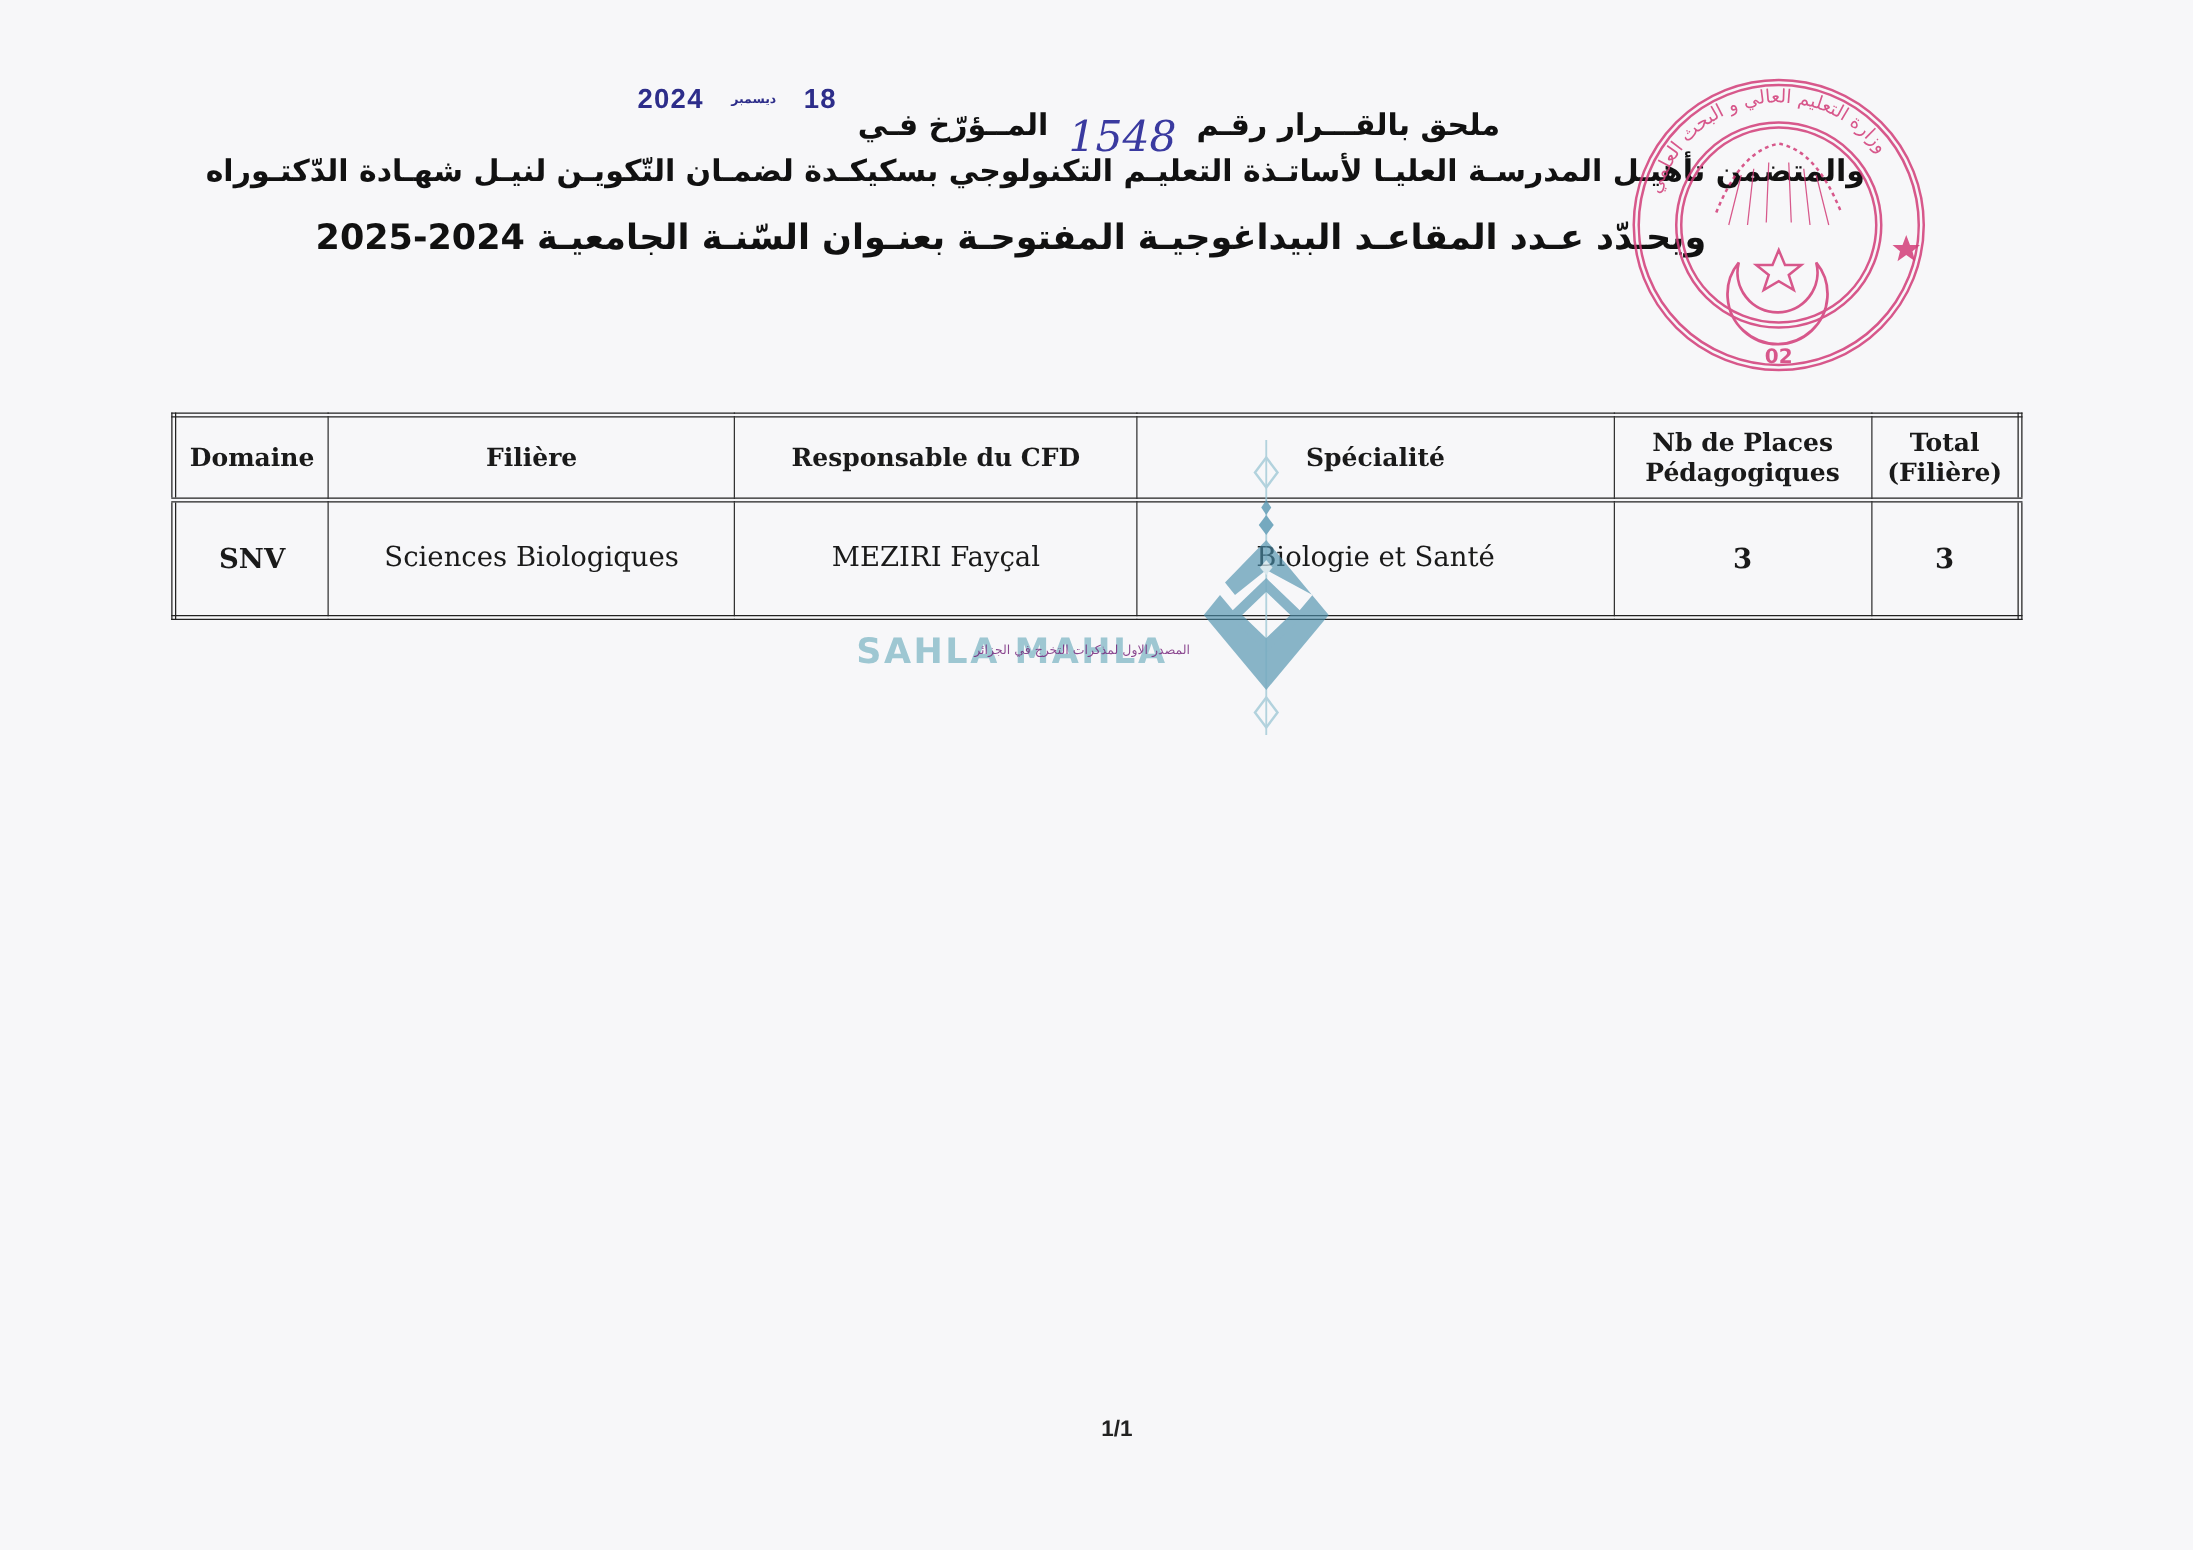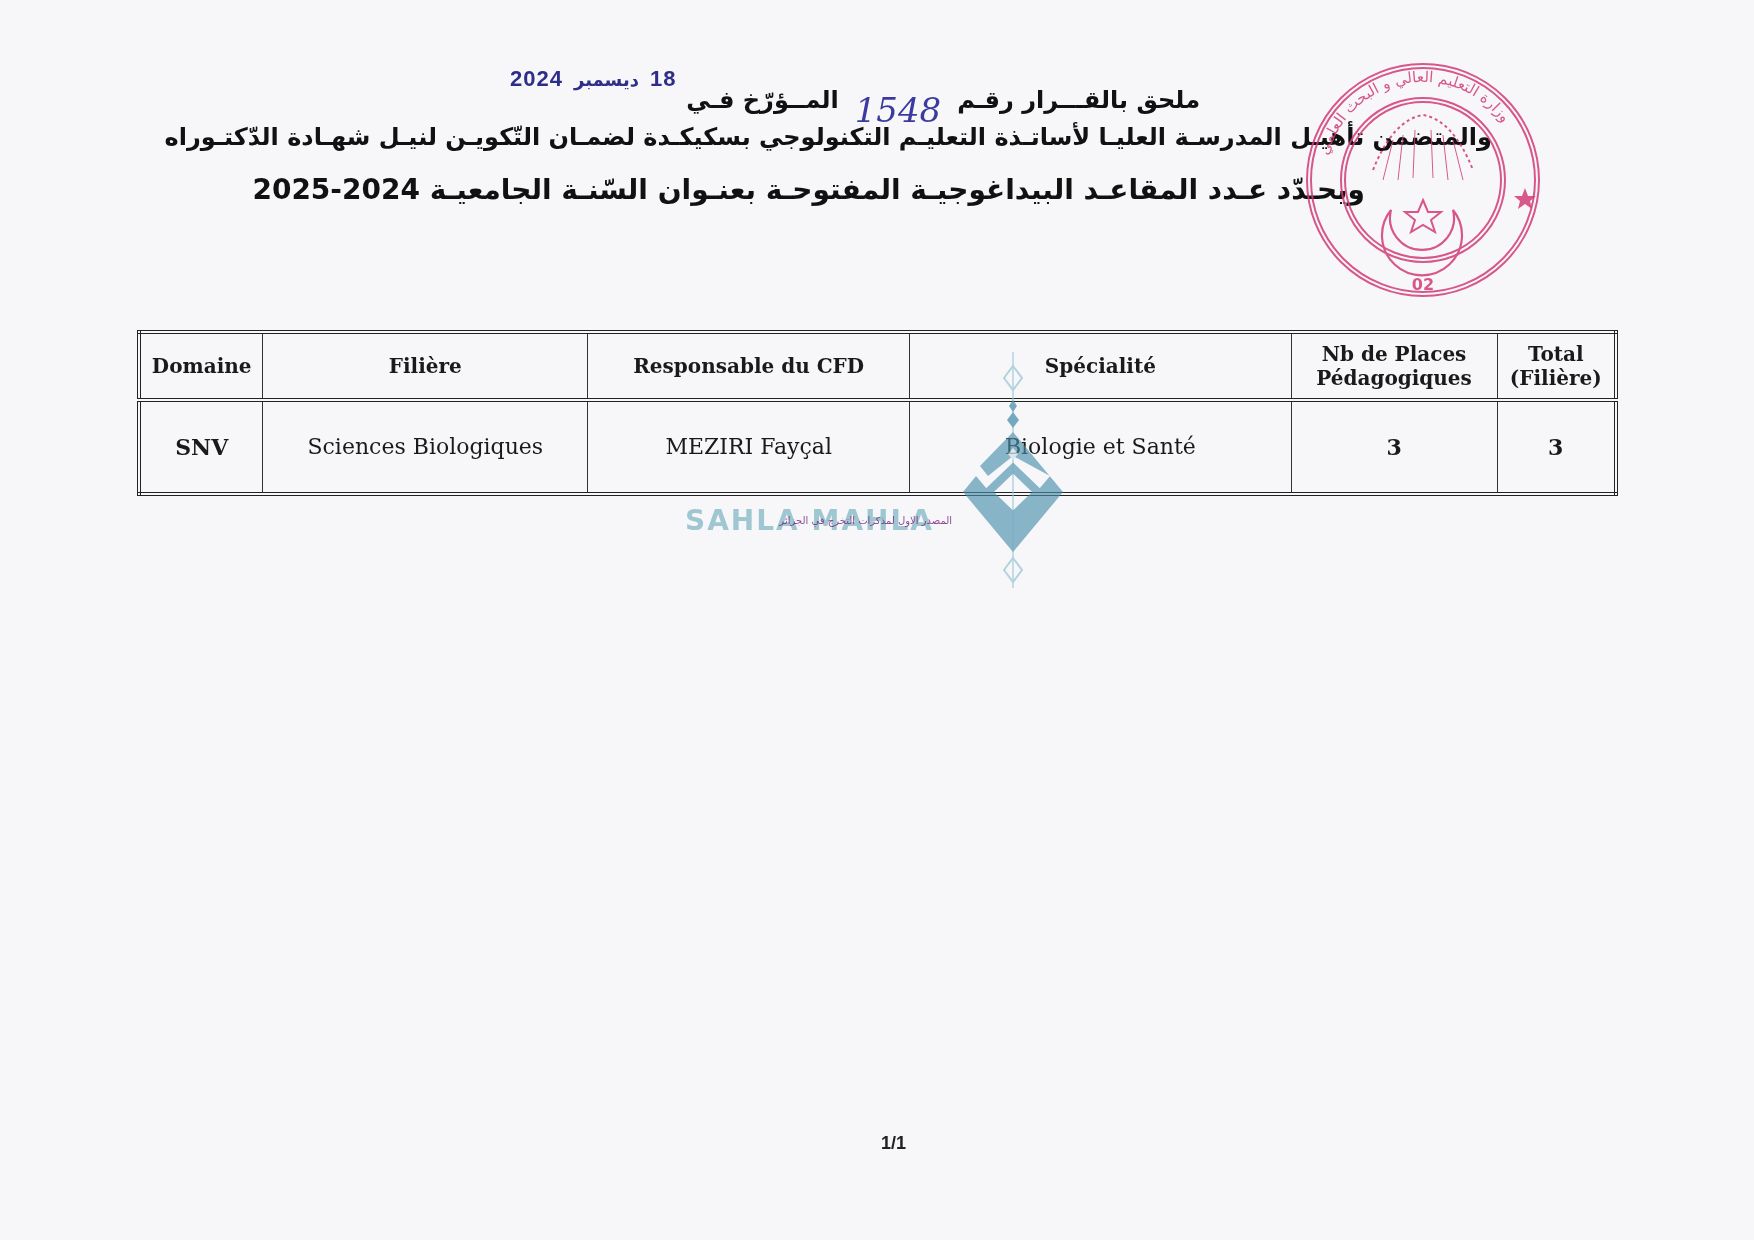--- a/index.html
+++ b/index.html
@@ -1,21 +1,21 @@
 <!DOCTYPE html>
 <html><head>
 <meta charset="utf-8">
 <style>
   html, body { margin:0; padding:0; }
   body { width:1754px; height:1240px; background:#f7f7f9; position:relative; overflow:hidden; font-family:"DejaVu Serif", serif; color:#1a1a1a; }
   .hline { position:absolute; direction:rtl; font-family:"DejaVu Sans", sans-serif; font-weight:bold; color:#111; white-space:nowrap; }
   #line1 { top:70px; left:680px; width:520px; font-size:24px; display:flex; gap:16px; align-items:center; }
   #line1 .hw { font-family:"DejaVu Serif", serif; font-style:italic; font-weight:normal; color:#3a3aa0; font-size:34px; direction:ltr;margin-top:20px; }
-  #date { position:absolute; top:66px; left:510px; font-family:"Liberation Sans", sans-serif; font-weight:bold; color:#2d2d8a; font-size:22px; letter-spacing:1px; white-space:nowrap; display:flex; gap:11px; align-items:center; }
-  #date .m { font-size:18px; font-family:"DejaVu Sans", sans-serif; }
+  #date { position:absolute; top:66px; left:510px; font-family:"Liberation Sans", sans-serif; font-weight:bold; color:#2d2d8a; font-size:22px; letter-spacing:1px; white-space:nowrap; display:flex; gap:22px; align-items:center; }
+  #date .m { font-size:10px; font-family:"DejaVu Sans", sans-serif; }
   #line2 { top:123px; left:262px; width:1230px; font-size:24px; text-align:justify; text-align-last:justify; }
   #line3 { top:173px; left:393px; width:972px; font-size:28px; text-align:justify; text-align-last:justify; }
   #stamp { position:absolute; left:1303px; top:60px; width:240px; height:240px; }
   table.main { position:absolute; left:137px; top:330px; width:1481px; border-collapse:collapse; border:4px double #222; background:transparent; }
   table.main th, table.main td { border:1.5px solid #333; text-align:center; vertical-align:middle; }
   table.main th { font-weight:bold; font-size:20px; height:62px; line-height:24px; }
   table.main thead tr { border-bottom:4px double #222; }
   table.main td { font-size:22px; height:88px; line-height:26px; }
   td.bold { font-weight:bold; }
   #watermark-logo { position:absolute; left:958px; top:352px; width:110px; height:236px; opacity:.75; }

